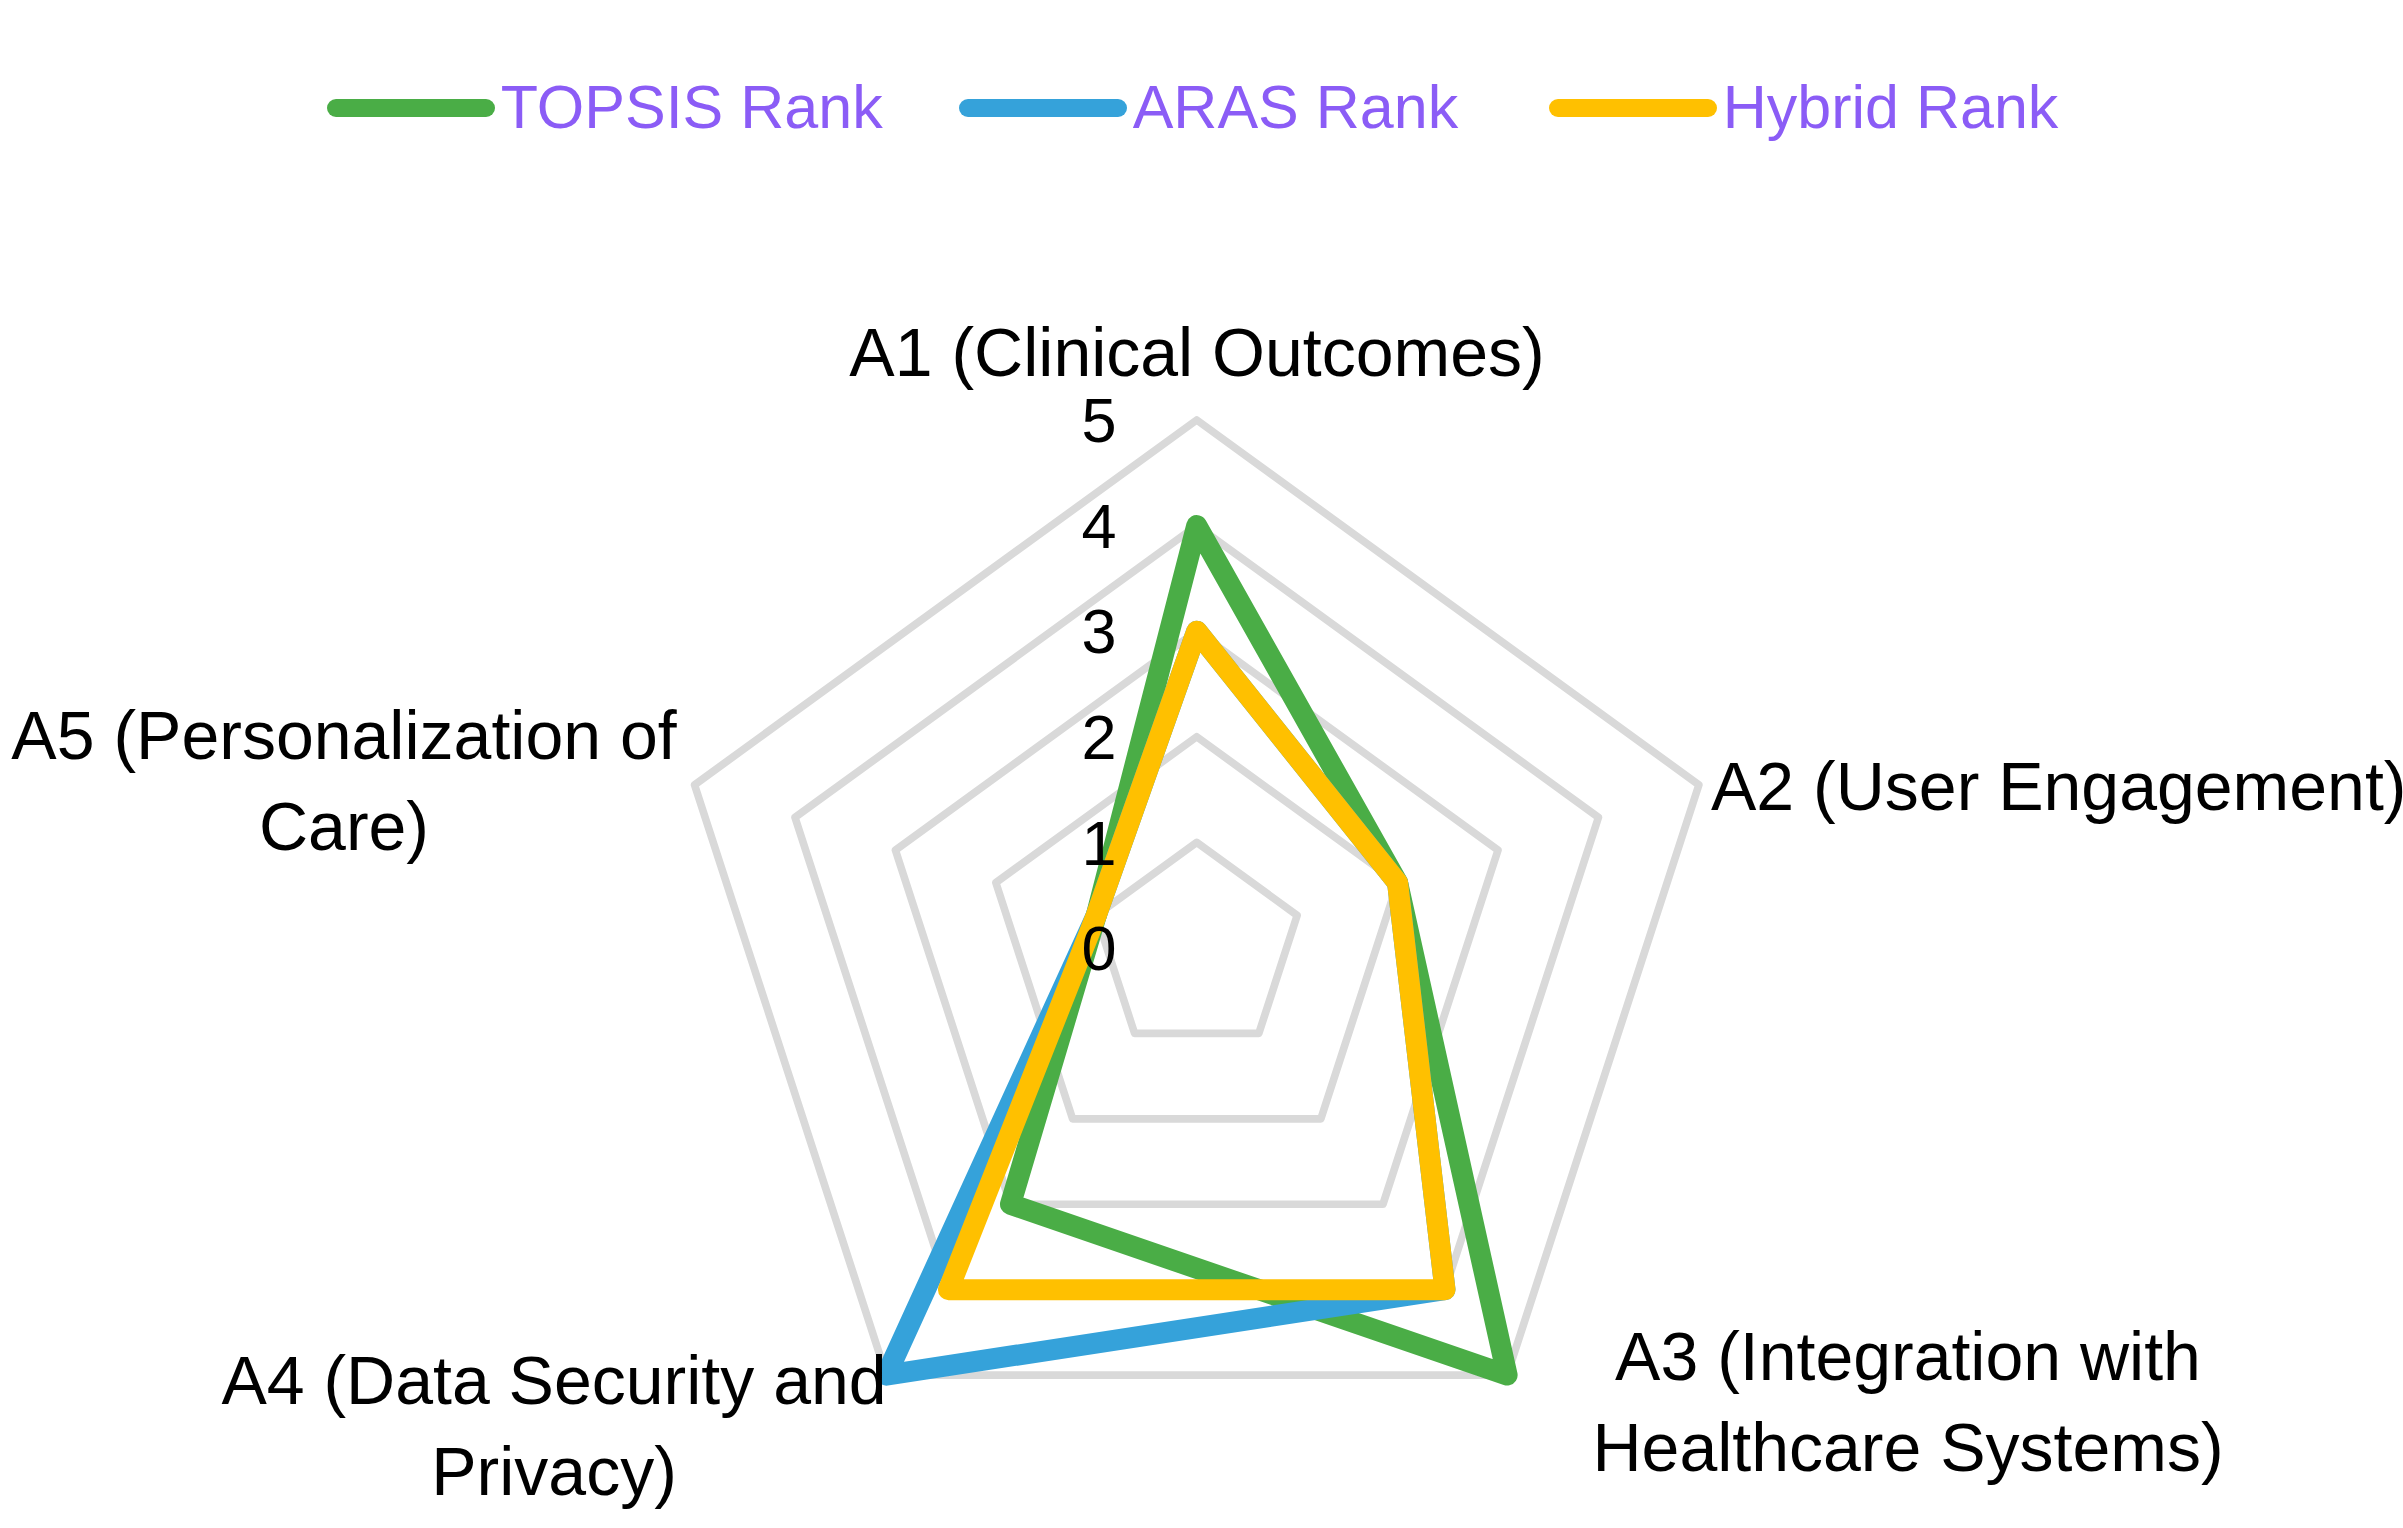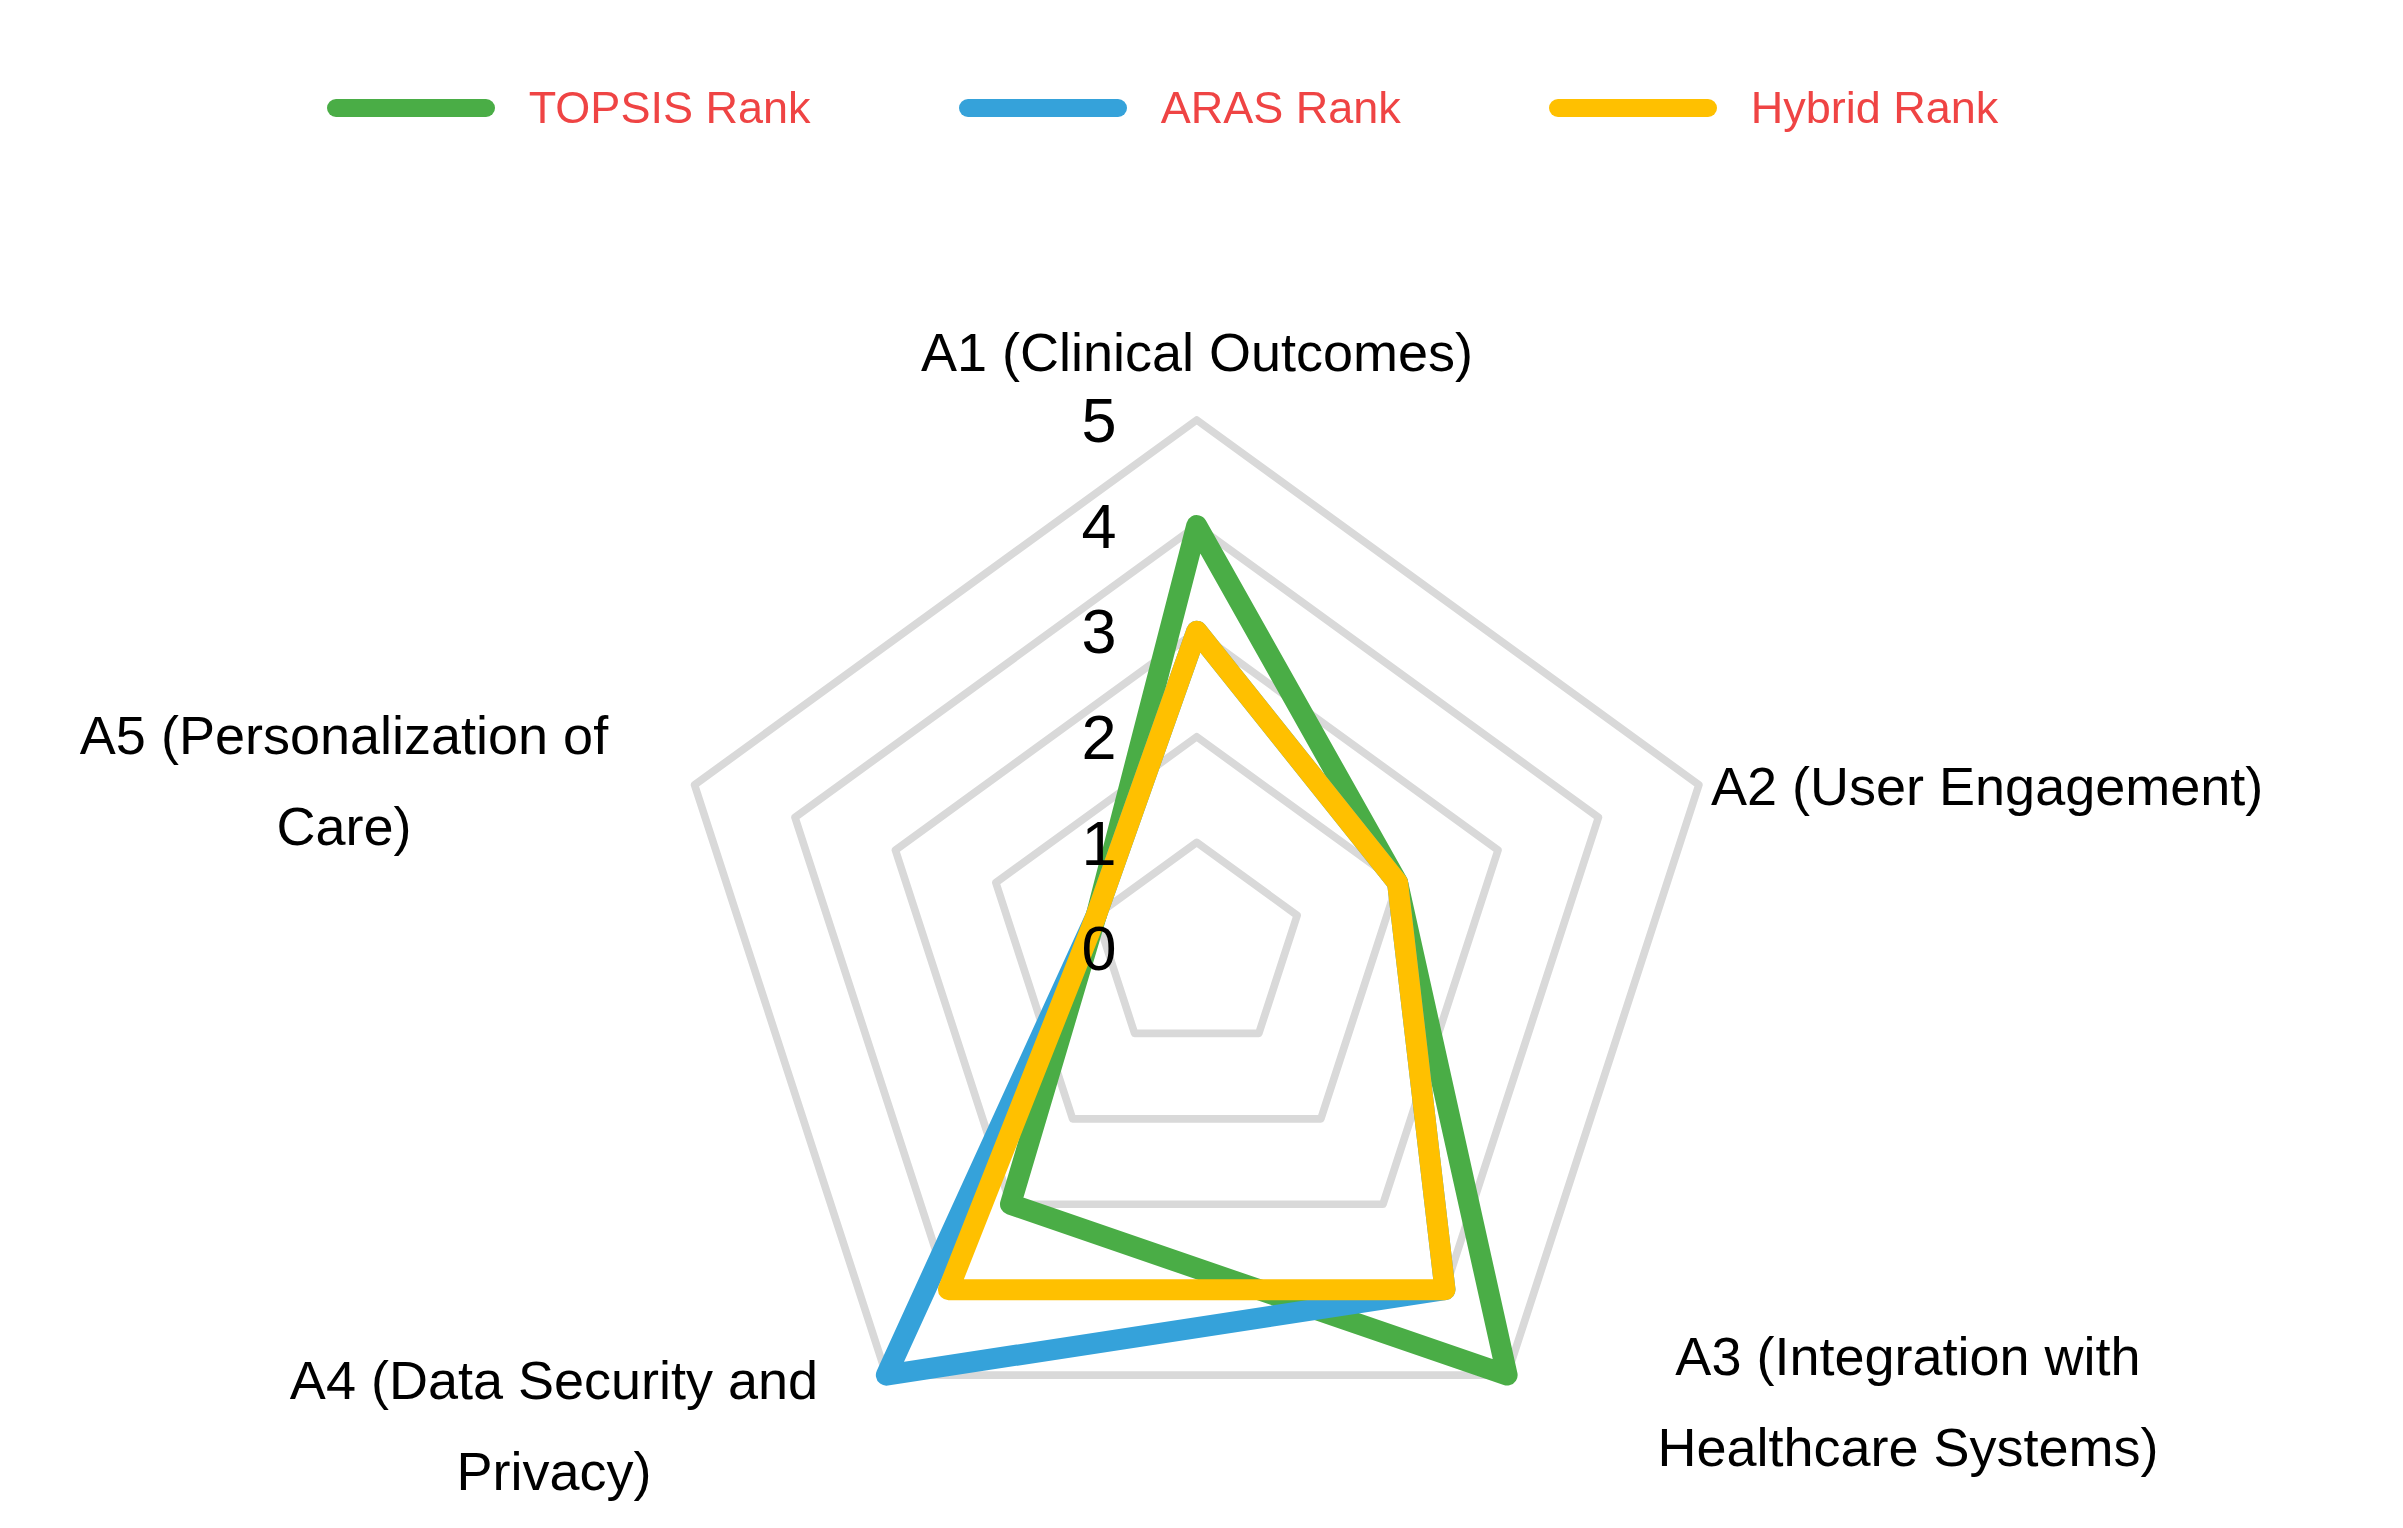--- a/index.html
+++ b/index.html
@@ -8,23 +8,23 @@
     background:#ffffff;
     font-family:"Liberation Sans", sans-serif;
     position:relative;
     overflow:hidden;
   }
   .canvas{position:absolute;left:0;top:0;width:2403px;height:1528px;}
   #radar-svg{position:absolute;left:0;top:0;}
   .legend{position:absolute;left:0;top:55px;width:2403px;height:105px;}
   .legend-item{position:absolute;top:0;height:105px;display:flex;align-items:center;}
   .legend-swatch{width:168px;height:18px;border-radius:9.6px;margin-right:5.7px;flex:0 0 auto;}
-  .legend-label{font-size:45px;color:#ef4444;white-space:nowrap;line-height:105px;margin-left:28px;}
+  .legend-label{font-size:61px;color:#8b5cf6;white-space:nowrap;line-height:105px;}
   .axis-label{
-    position:absolute;font-size:54px;color:#000;line-height:91px;
+    position:absolute;font-size:68px;color:#000;line-height:91px;
     white-space:nowrap;text-align:center;transform:translate(-50%,-50%);
   }
   .axis-label.left-anchored{transform:translate(0,-50%);text-align:center;}
   .tick-label{
     position:absolute;font-size:63px;color:#000;line-height:91px;
     white-space:nowrap;transform:translate(-50%,-50%);
   }
 </style>
 </head>
 <body>

